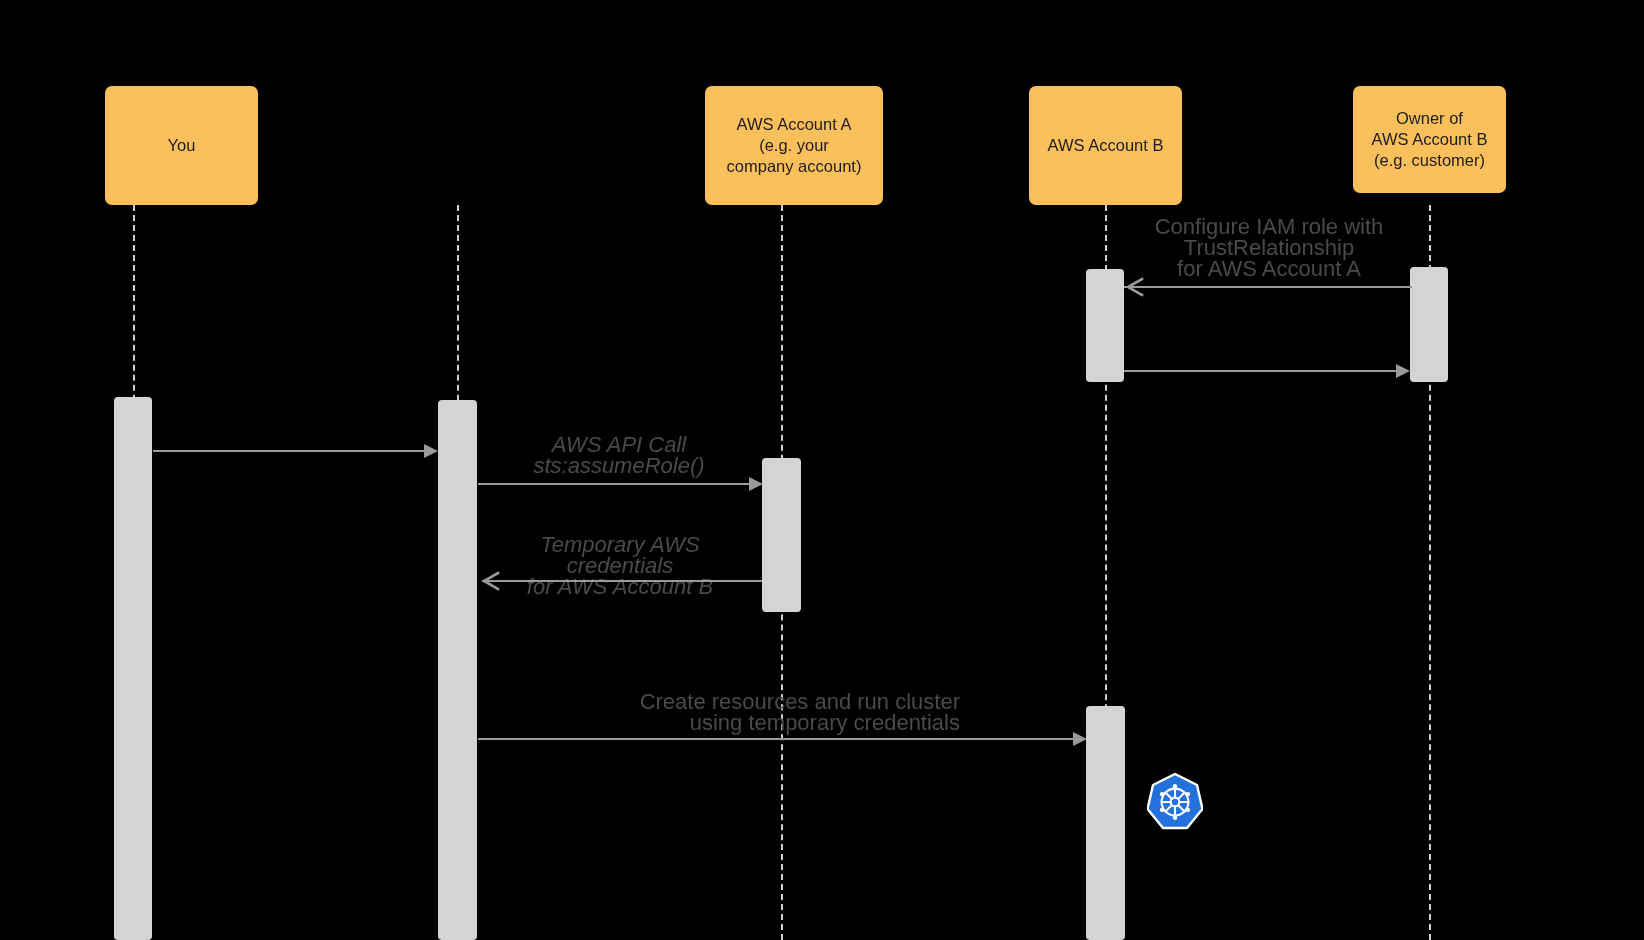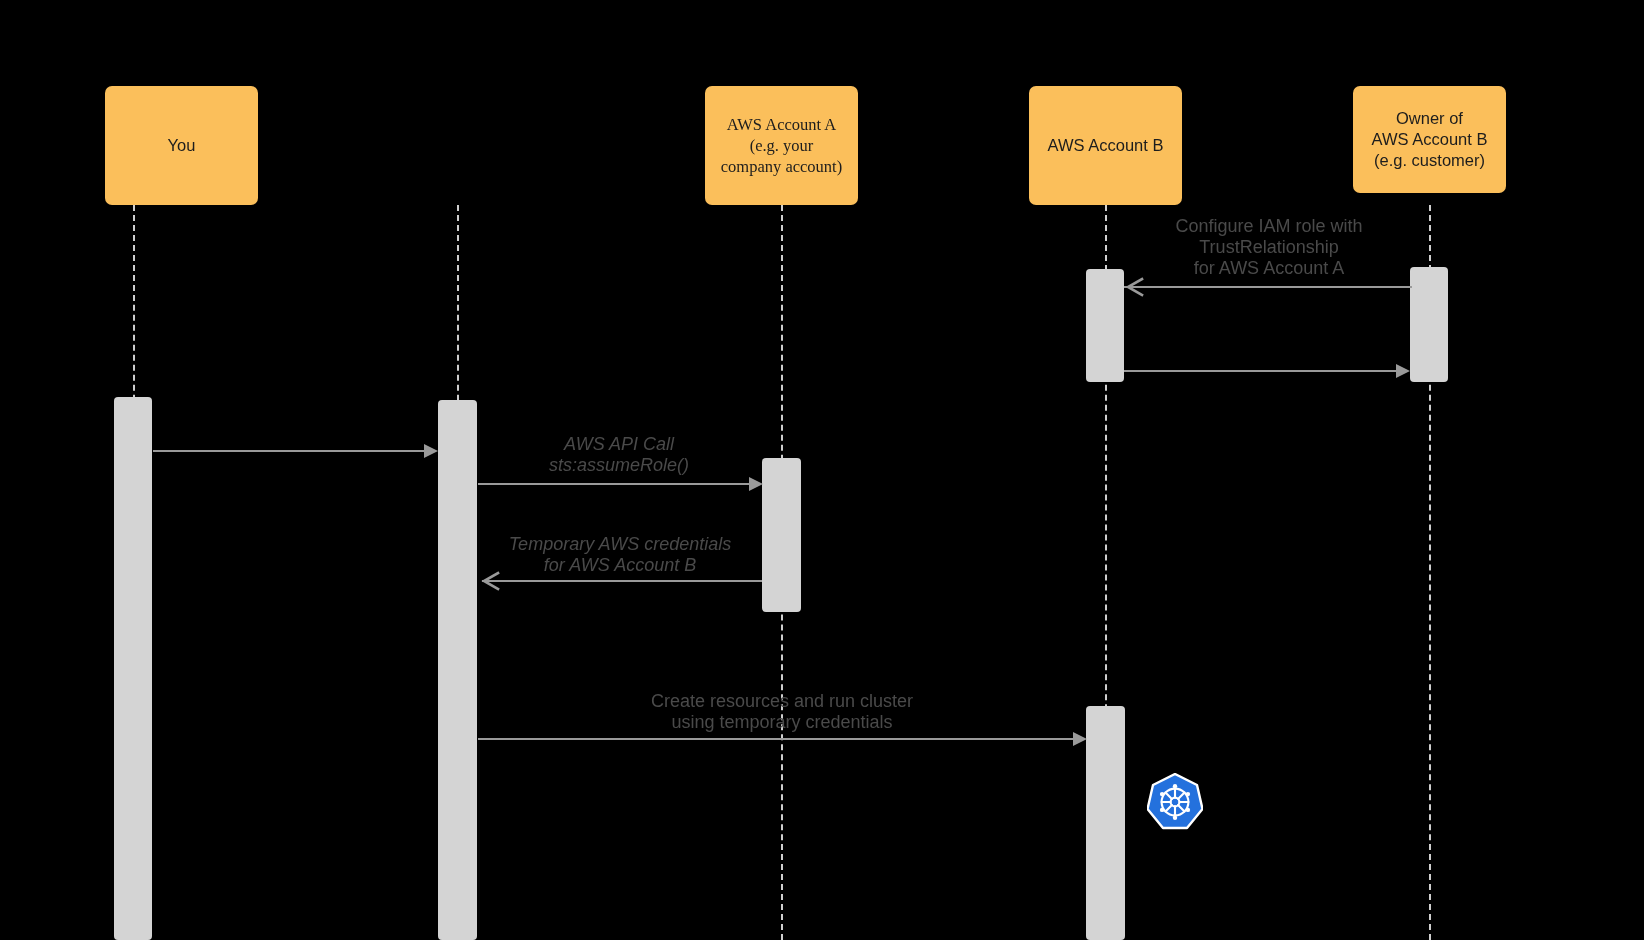--- a/index.html
+++ b/index.html
@@ -13,21 +13,21 @@
     color:#1d1d1d;font-size:16.5px;line-height:21px;text-align:center;}
   .participant .plabel{white-space:pre-line;}
 
   
   .lifeline{position:absolute;width:0;border-left:2.5px dashed #cfcfcf;}
 
   
   .activation{position:absolute;background:#d4d4d4;border-radius:4px;}
 
   
-  .msg-label{position:absolute;color:#4a4a4a;font-size:18px;line-height:21px;
+  .msg-label{position:absolute;color:#4a4a4a;font-size:22px;line-height:21px;
     text-align:center;white-space:pre-line;}
   .msg-label.italic{font-style:italic;}
 
   
   .msg-line{position:absolute;height:0;border-top:2px solid #9a9a9a;}
   .arrow-solid{position:absolute;width:0;height:0;
     border-top:7px solid transparent;border-bottom:7px solid transparent;}
   .arrow-solid.right{border-left:14px solid #9a9a9a;}
   .arrow-open{position:absolute;width:18px;height:18px;}
   .arrow-open svg{display:block;}
@@ -46,21 +46,21 @@
   <div class="lifeline" style="left:457px;top:205px;height:735px;"></div>
   <div class="lifeline" style="left:781px;top:205px;height:735px;"></div>
   <div class="lifeline" style="left:1105px;top:205px;height:735px;"></div>
   <div class="lifeline" style="left:1429px;top:205px;height:735px;"></div>
 
   <div class="participant" style="left:57px;top:86px;width:153px;height:119px;margin-left:48px;">
     <span class="plabel">You</span>
   </div>
 
 
-  <div class="participant" style="left:705px;top:86px;width:153px;height:119px;font-family:Liberation Serif, serif;">
+  <div class="participant" style="left:705px;top:86px;width:178px;height:119px;">
     <span class="plabel">AWS Account A
 (e.g. your
 company account)</span>
   </div>
 
   <div class="participant" style="left:1029px;top:86px;width:153px;height:119px;">
     <span class="plabel">AWS Account B</span>
   </div>
 
   <div class="participant" style="left:1353px;top:86px;width:153px;height:107px;">
@@ -100,21 +100,21 @@
 
   <div class="msg-label italic" style="left:487px;top:534px;width:266px;">Temporary AWS credentials
 for AWS Account B</div>
   <div class="msg-line" style="left:482px;top:580px;width:280px;"></div>
   <div class="arrow-open" style="left:480px;top:571px;">
     <svg width="20" height="20" viewBox="0 0 20 20">
       <path d="M18 2 L4 10 L18 18" stroke="#9a9a9a" stroke-width="2.6" fill="none" stroke-linecap="square"></path>
     </svg>
   </div>
 
-  <div class="msg-label" style="left:604px;top:691px;width:356px;">Create resources and run cluster
+  <div class="msg-label" style="left:604px;top:691px;width:356px;text-align:right;">Create resources and run cluster
 using temporary credentials</div>
   <div class="msg-line" style="left:478px;top:738px;width:596px;"></div>
   <div class="arrow-solid right" style="left:1073px;top:732px;"></div>
 
   <div class="k8s-logo" style="left:1147px;top:773px;width:56px;height:58px;">
     <svg width="56" height="58" viewBox="0 0 56 58">
       <polygon points="28,1 50,12 55.5,36 40,55 16,55 0.5,36 6,12" fill="#2471DD" stroke="#ffffff" stroke-width="2.4" stroke-linejoin="round"></polygon>
       <g stroke="#ffffff" stroke-width="2.1" fill="none" stroke-linecap="round">
         <circle cx="28" cy="29" r="4.4"></circle>
         <circle cx="28" cy="29" r="13.4"></circle>

